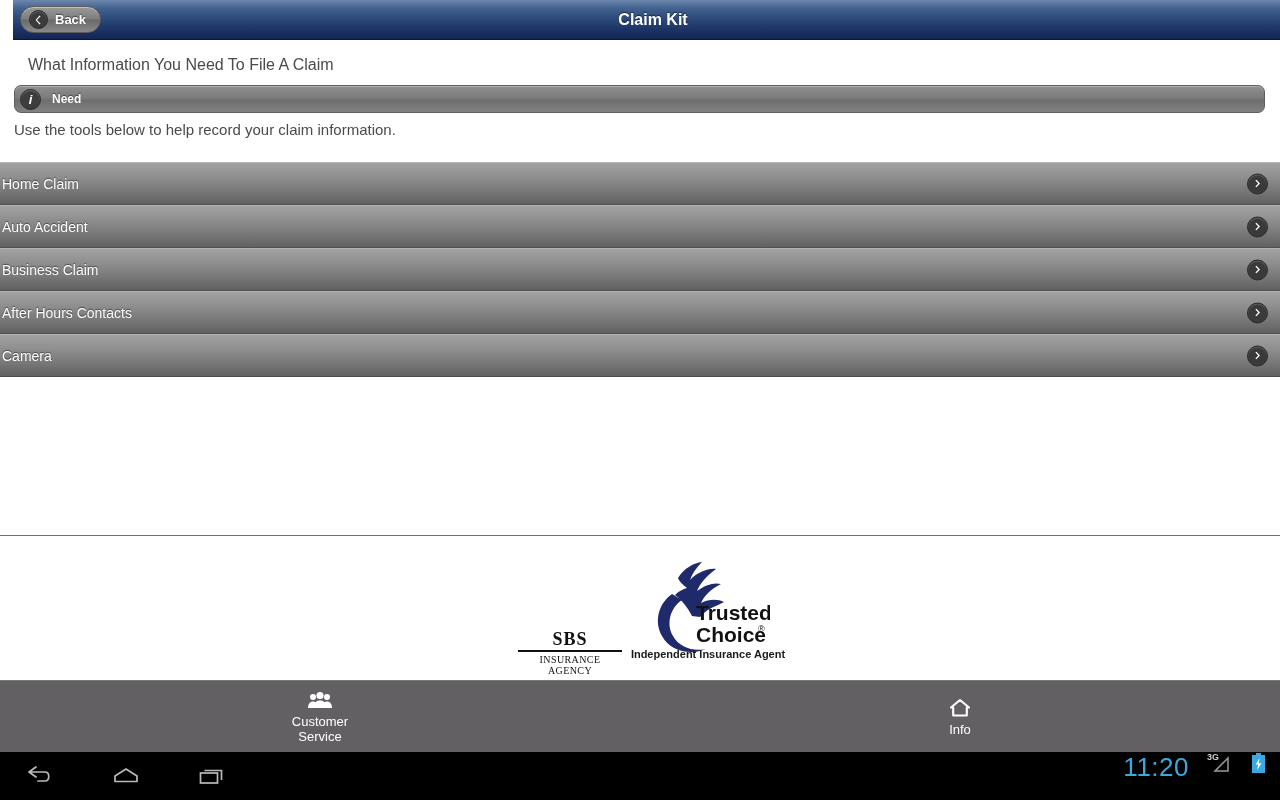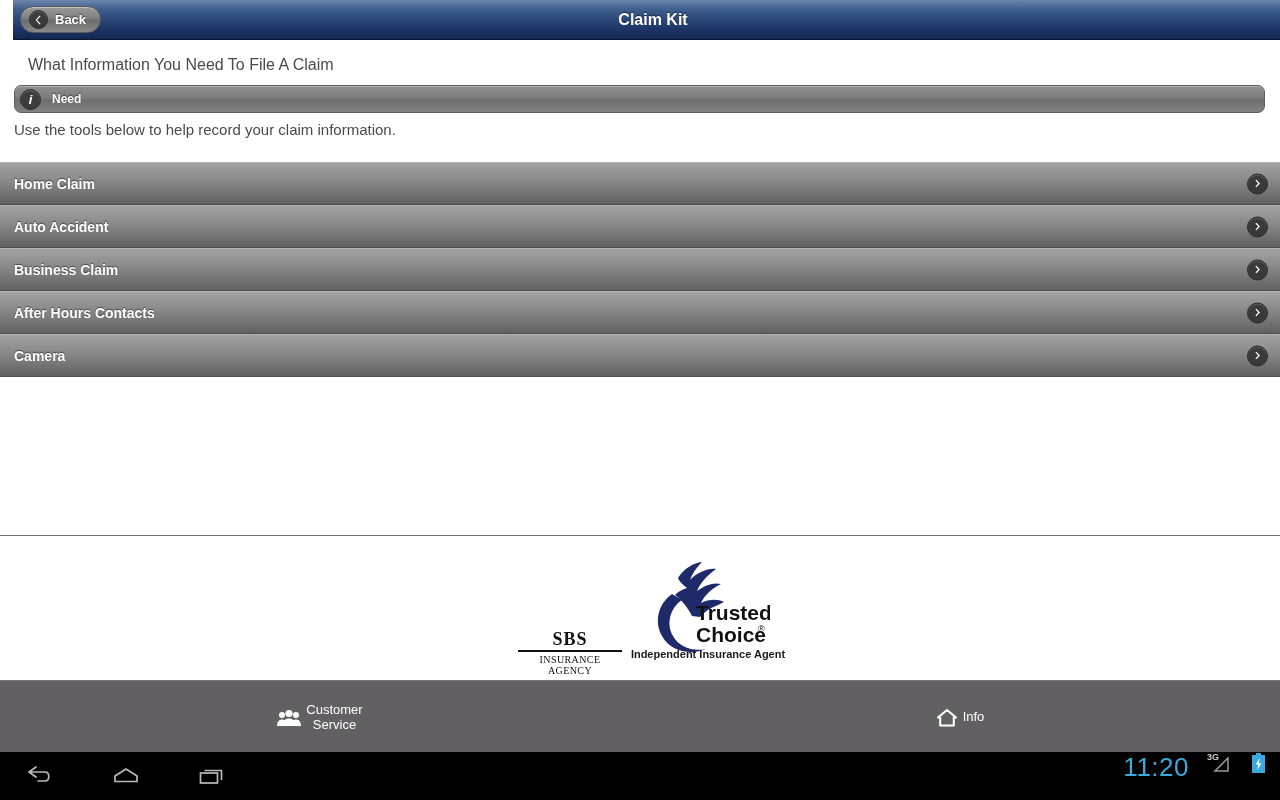--- a/index.html
+++ b/index.html
@@ -79,22 +79,22 @@
   .list{ position:absolute; left:0; top:122px; width:1280px; }
   .row{
     position:relative; width:1280px; height:43px;
     background:linear-gradient(to bottom,#a2a2a2 0%,#8e8e8e 35%,#7c7c7c 62%,#616161 100%);
     border-top:1px solid #b4b4b4;
     border-bottom:1px solid #4f4f4f;
     display:flex; align-items:center;
     cursor:pointer;
   }
   .row-label{
-    margin-left:14px;
-    color:#ffffff; font-size:14px; font-weight:bold;
+    margin-left:2px;
+    color:#ffffff; font-size:14px; font-weight:normal;
     text-shadow:0 -1px 1px rgba(0,0,0,.5);
   }
   .row-chevron{
     position:absolute; right:12px; top:50%; transform:translateY(-50%);
     width:21px; height:21px; border-radius:50%;
     background:#3a3a3a; border:1px solid #2b2b2b;
     display:flex; align-items:center; justify-content:center;
     box-shadow:inset 0 1px 1px rgba(255,255,255,.2);
   }
 
@@ -116,21 +116,21 @@
   .sbs-rule{ height:2px; background:#111; margin:1px 0 2px; }
   .sbs-bottom{ font-size:10px; letter-spacing:.4px; }
 
   
   .tabbar{
     position:absolute; left:0; top:680px; width:1280px; height:72px;
     background:#636064; border-top:1px solid #7b787c;
     display:flex;
   }
   .tab{
-    flex:1; display:flex; flex-direction:row;
+    flex:1; display:flex; flex-direction:column;
     align-items:center; justify-content:center; gap:5px;
     cursor:pointer;
   }
   .tab-icon{ height:20px; display:flex; align-items:flex-end; justify-content:center; }
   .tab-label{
     color:#ffffff; font-size:13px; text-align:center; line-height:15px;
   }
 
   
   .navbar{

